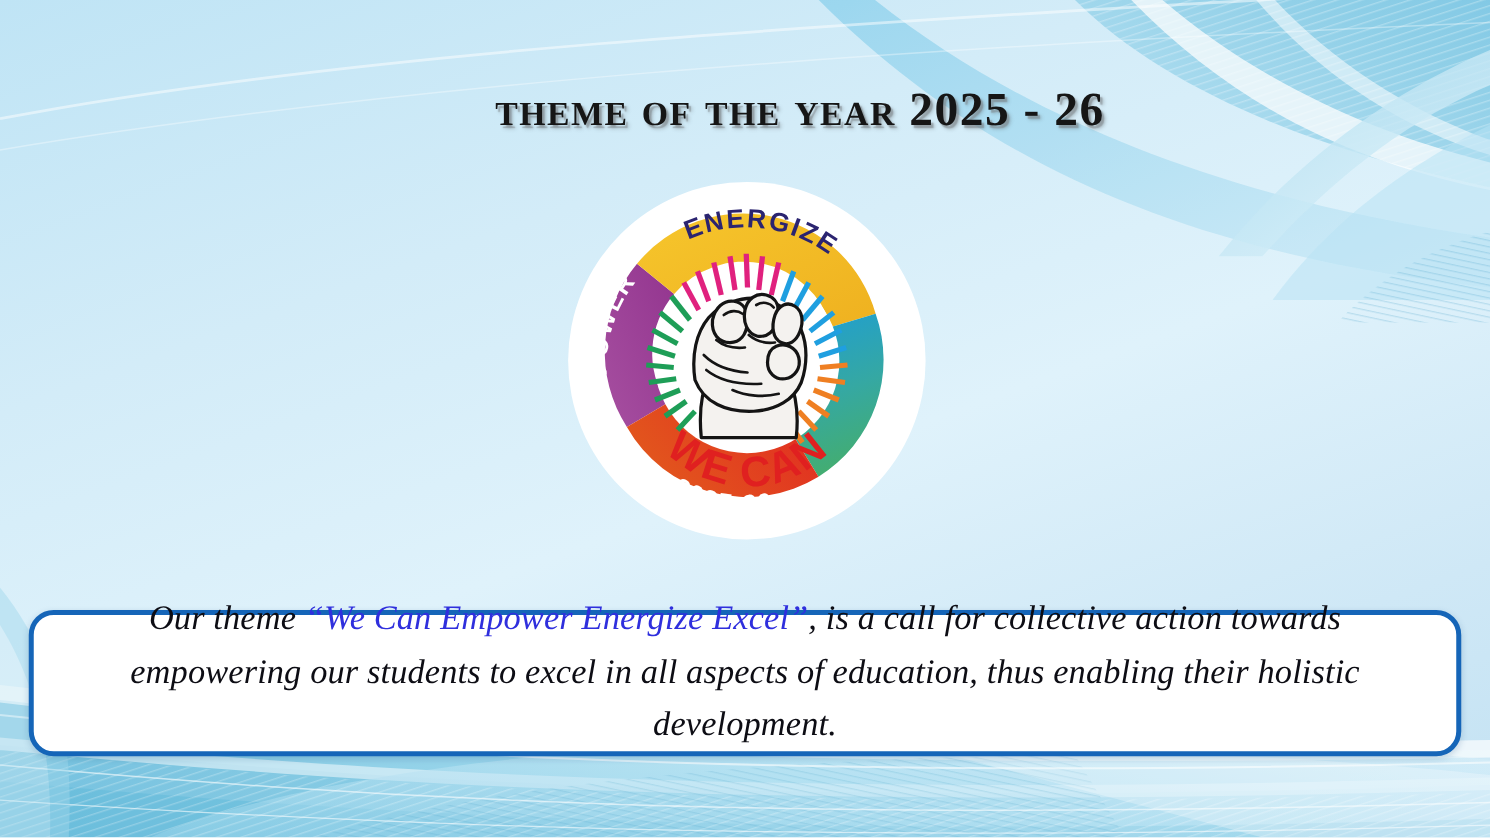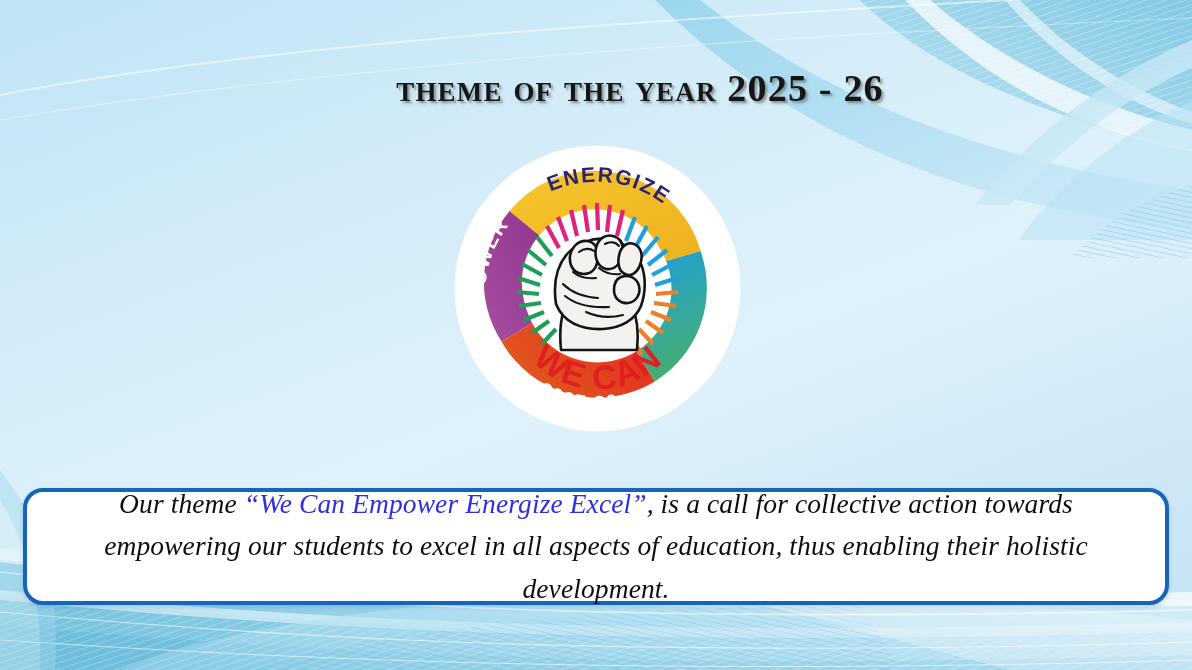--- a/index.html
+++ b/index.html
@@ -61,21 +61,21 @@
     left: 23px;
     top: 488px;
     width: 1146px;
     height: 117px;
     box-sizing: border-box;
     background: #ffffff;
     border: 4px solid #1565b8;
     border-radius: 20px;
     box-shadow: 0 2px 5px rgba(20,70,120,0.18);
     display: flex;
-    align-items: center;
+    align-items: flex-end;
     justify-content: center;
   }
 
   #quote-text {
     font-family: "Liberation Serif", serif;
     font-style: italic;
     font-size: 27.5px;
     line-height: 1.55;
     color: #0d0d14;
     text-align: center;

